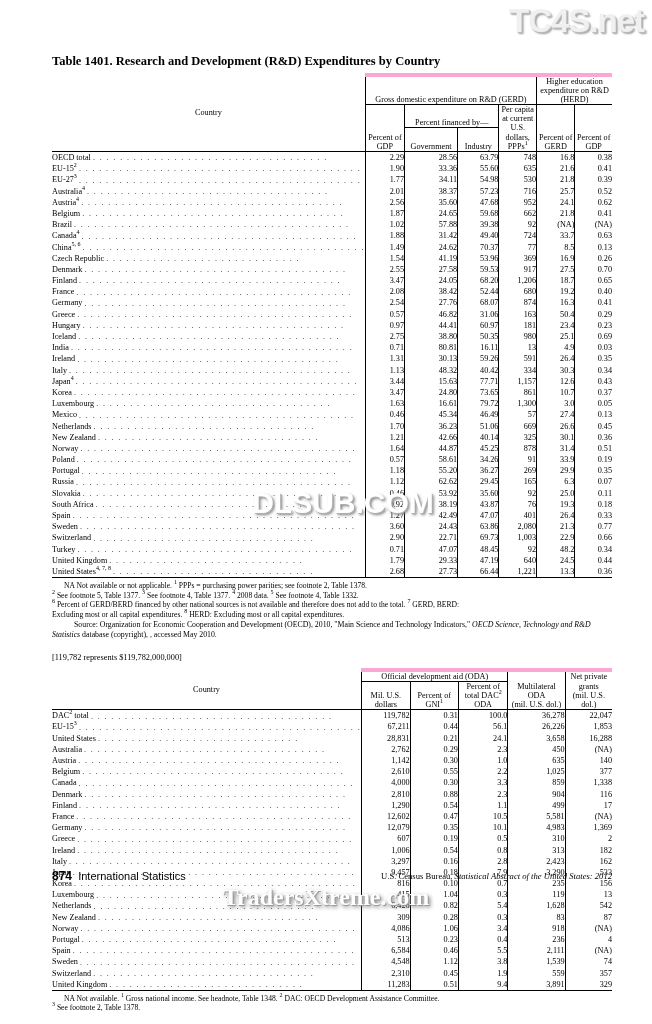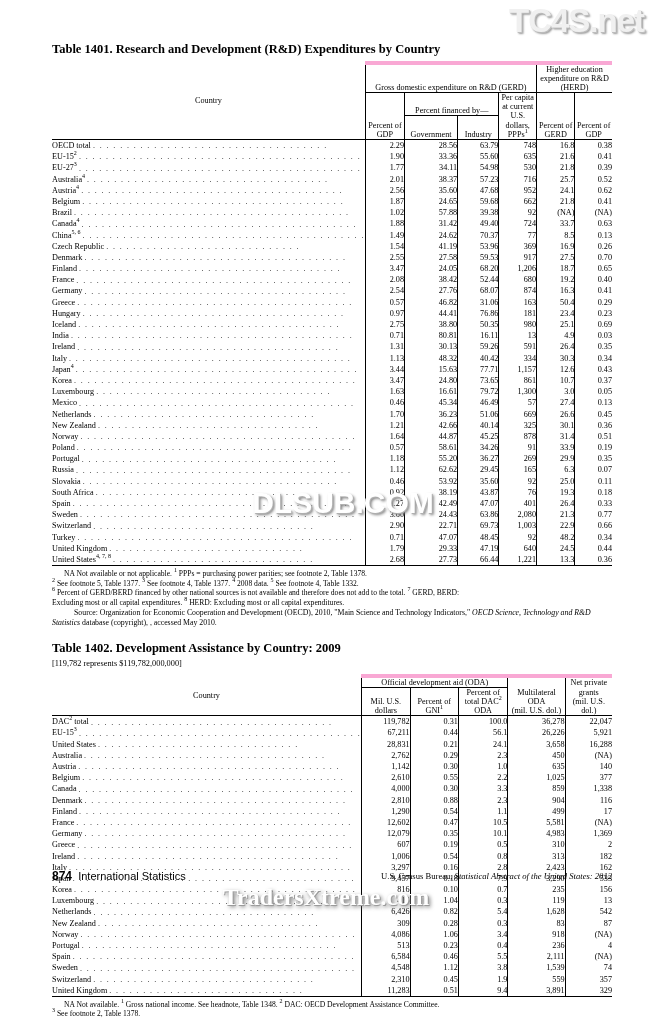--- a/index.html
+++ b/index.html
@@ -68,21 +68,21 @@
     top: 0;
     width: 560px;
   }
   h2.tbl-title {
     font-family: "Liberation Serif", serif;
     font-size: 12.5px;
     font-weight: bold;
     margin: 0;
     padding: 0;
   }
-  .title-row { margin-top: 42px; }
+  .title-row { margin-top: 54px; }
   .headnote {
     font-size: 8.3px;
     margin-top: 3px;
     line-height: 1.22;
   }
   table.data {
     border-collapse: collapse;
     width: 100%;
     font-size: 8.2px;
     margin-top: 4px;
@@ -335,21 +335,21 @@
               <td class="num vl">46.82</td>
               <td class="num vl">31.06</td>
               <td class="num vl">163</td>
               <td class="num vl">50.4</td>
               <td class="num vl">0.29</td>
             </tr>
             <tr class="row">
               <td class="country-col">Hungary <span class="dots"> . . . . . . . . . . . . . . . . . . . . . . . . . . . . . . . . . . . . . . .</span></td>
               <td class="num vl">0.97</td>
               <td class="num vl">44.41</td>
-              <td class="num vl">76.86</td>
+              <td class="num vl">60.97</td>
               <td class="num vl">181</td>
               <td class="num vl">23.4</td>
               <td class="num vl">0.23</td>
             </tr>
             <tr class="row">
               <td class="country-col">Iceland <span class="dots"> . . . . . . . . . . . . . . . . . . . . . . . . . . . . . . . . . . . . . . .</span></td>
               <td class="num vl">2.75</td>
               <td class="num vl">38.80</td>
               <td class="num vl">50.35</td>
               <td class="num vl">980</td>
@@ -551,21 +551,20 @@
       <div class="footnotes">
           <div class="indent">NA Not available or not applicable. <sup>1</sup> PPPs = purchasing power parities; see footnote 2, Table 1378.</div>
           <div><sup>2</sup> See footnote 5, Table 1377. <sup>3</sup> See footnote 4, Table 1377. <sup>4</sup> 2008 data. <sup>5</sup> See footnote 4, Table 1332.</div>
           <div><sup>6</sup> Percent of GERD/BERD financed by other national sources is not available and therefore does not add to the total. <sup>7</sup> GERD, BERD:</div>
           <div>Excluding most or all capital expenditures. <sup>8</sup> HERD: Excluding most or all capital expenditures.</div>
         </div>
       <div class="src">Source: Organization for Economic Cooperation and Development (OECD), 2010, "Main Science and Technology Indicators," <i>OECD Science, Technology and R&amp;D Statistics </i>database (copyright), <http: dx.doi.org="" 10.1787="">, accessed May 2010.</http:></div>
     </div>
 
     <div class="tbl2-wrap">
-      <h2 class="tbl-title">Table 1402. Development Assistance by Country: 2009</h2>
       <div class="headnote">[119,782 represents $119,782,000,000]</div>
 
       <table class="data">
         <colgroup>
           <col style="width:148px">
           <col style="width:80px">
           <col style="width:82px">
           <col style="width:85px">
           <col style="width:83px">
           <col style="width:82px">
@@ -601,21 +600,21 @@
               <td class="num vl">100.0</td>
               <td class="num vl">36,278</td>
               <td class="num vl">22,047</td>
             </tr>
             <tr class="row">
               <td class="country-col">EU-15<sup>3</sup> <span class="dots"> . . . . . . . . . . . . . . . . . . . . . . . . . . . . . . . . . . . . . . . . . .</span></td>
               <td class="num vl">67,211</td>
               <td class="num vl">0.44</td>
               <td class="num vl">56.1</td>
               <td class="num vl">26,226</td>
-              <td class="num vl">5,921</td>
+              <td class="num vl">1,853</td>
             </tr>
             <tr class="row">
               <td class="country-col bold">United States <span class="dots"> . . . . . . . . . . . . . . . . . . . . . . . . . . . . . .</span></td>
               <td class="num bold vl">28,831</td>
               <td class="num bold vl">0.21</td>
               <td class="num bold vl">24.1</td>
               <td class="num bold vl">3,658</td>
               <td class="num bold vl">16,288</td>
             </tr>
             <tr class="row">

